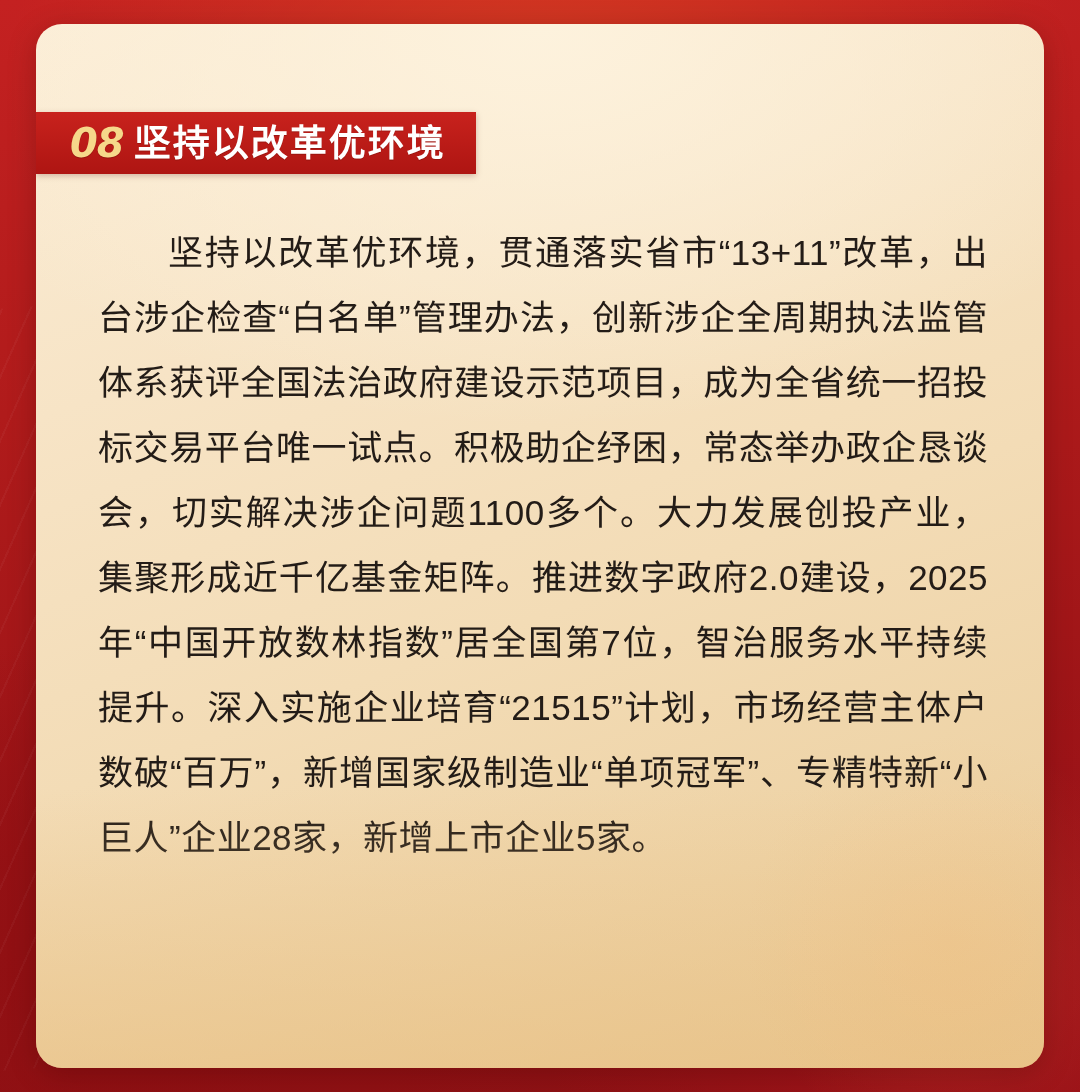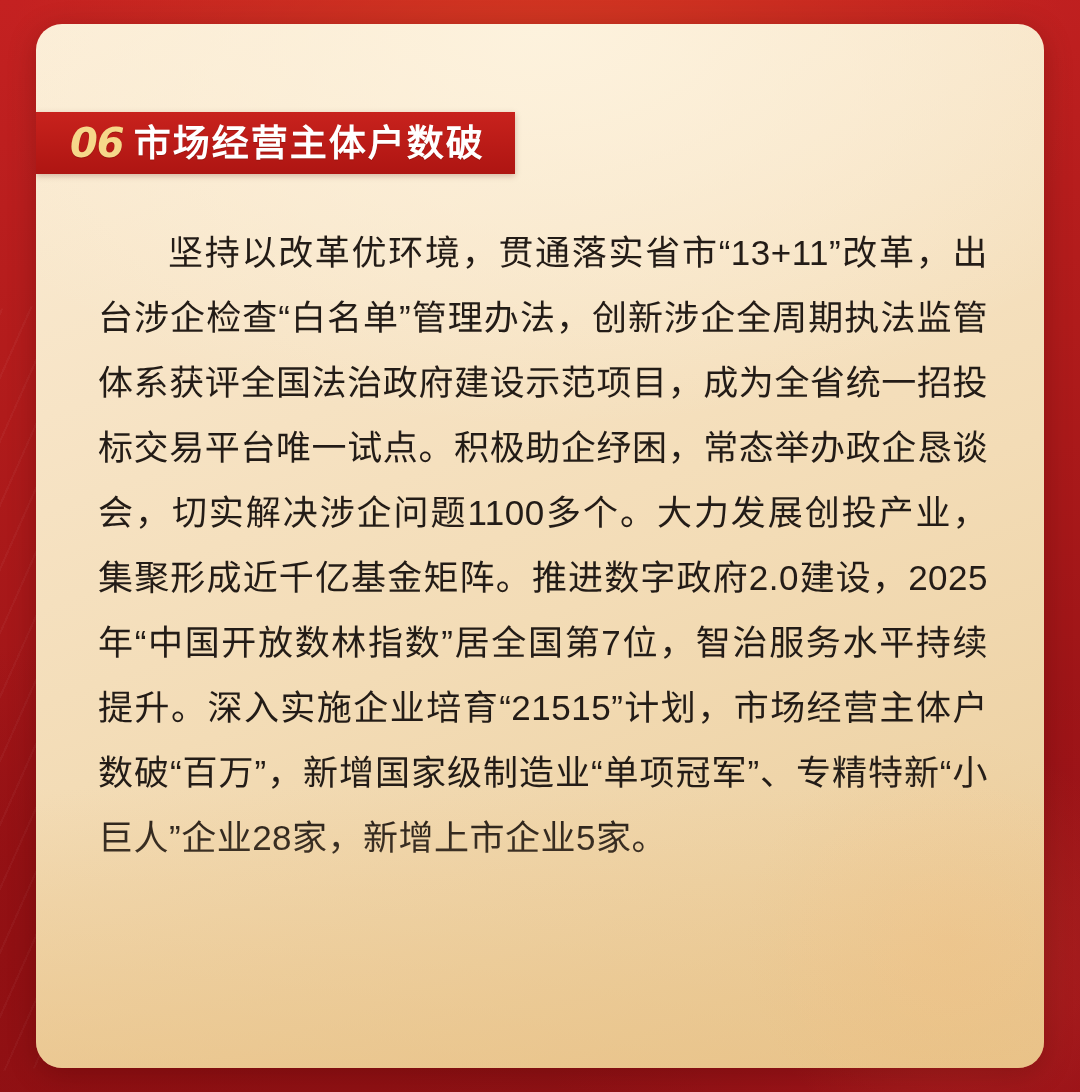--- a/index.html
+++ b/index.html
@@ -122,22 +122,22 @@
   }
 </style>
 </head>
 <body>
 
 <div class="page">
 
   <div class="card">
 
     <div class="banner">
-      <span class="num">06</span>
-      <span class="title">市场经营主体户数破</span>
+      <span class="num">08</span>
+      <span class="title">坚持以改革优环境</span>
     </div>
 
     <div class="body-text">坚持以改革优环境，贯通落实省市“13+11”改革，出台涉企检查“白名单”管理办法，创新涉企全周期执法监管体系获评全国法治政府建设示范项目，成为全省统一招投标交易平台唯一试点。积极助企纾困，常态举办政企恳谈会，切实解决涉企问题1100多个。大力发展创投产业，集聚形成近千亿基金矩阵。推进数字政府2.0建设，2025年“中国开放数林指数”居全国第7位，智治服务水平持续提升。深入实施企业培育“21515”计划，市场经营主体户数破“百万”，新增国家级制造业“单项冠军”、专精特新“小巨人”企业28家，新增上市企业5家。</div>
 
     <div class="card-glow"></div>
   </div>
 
 </div>
 
 </body></html>

